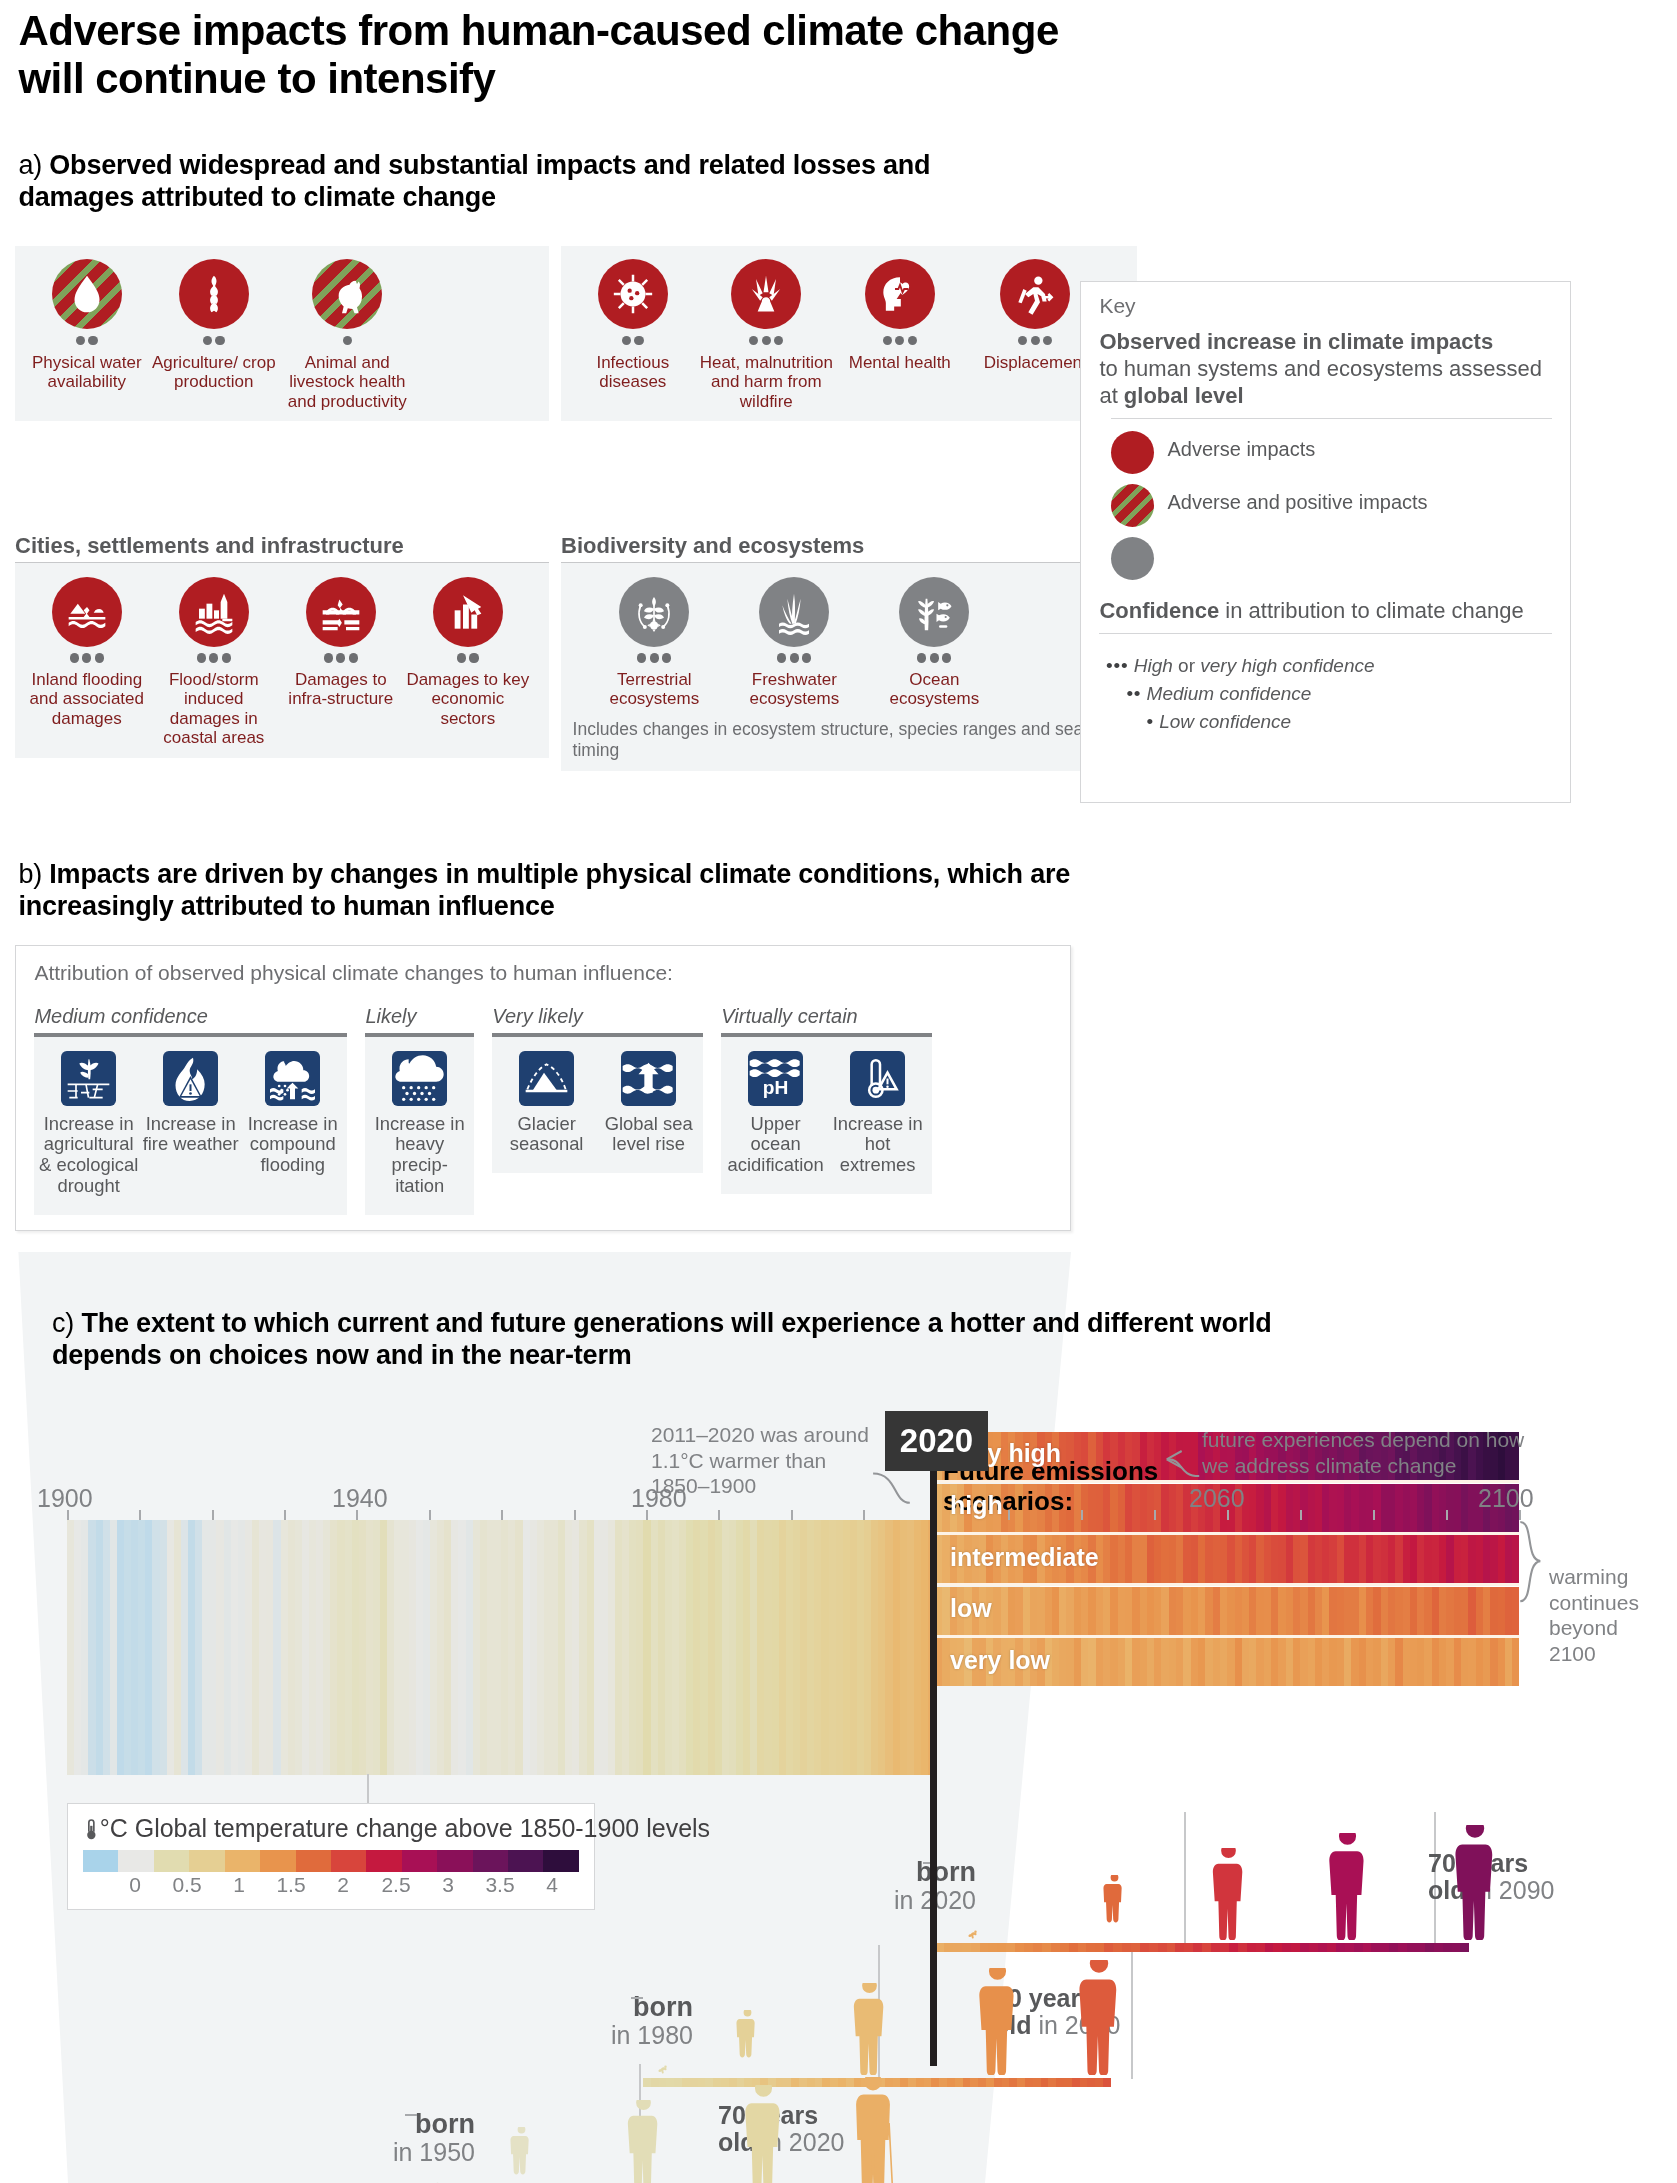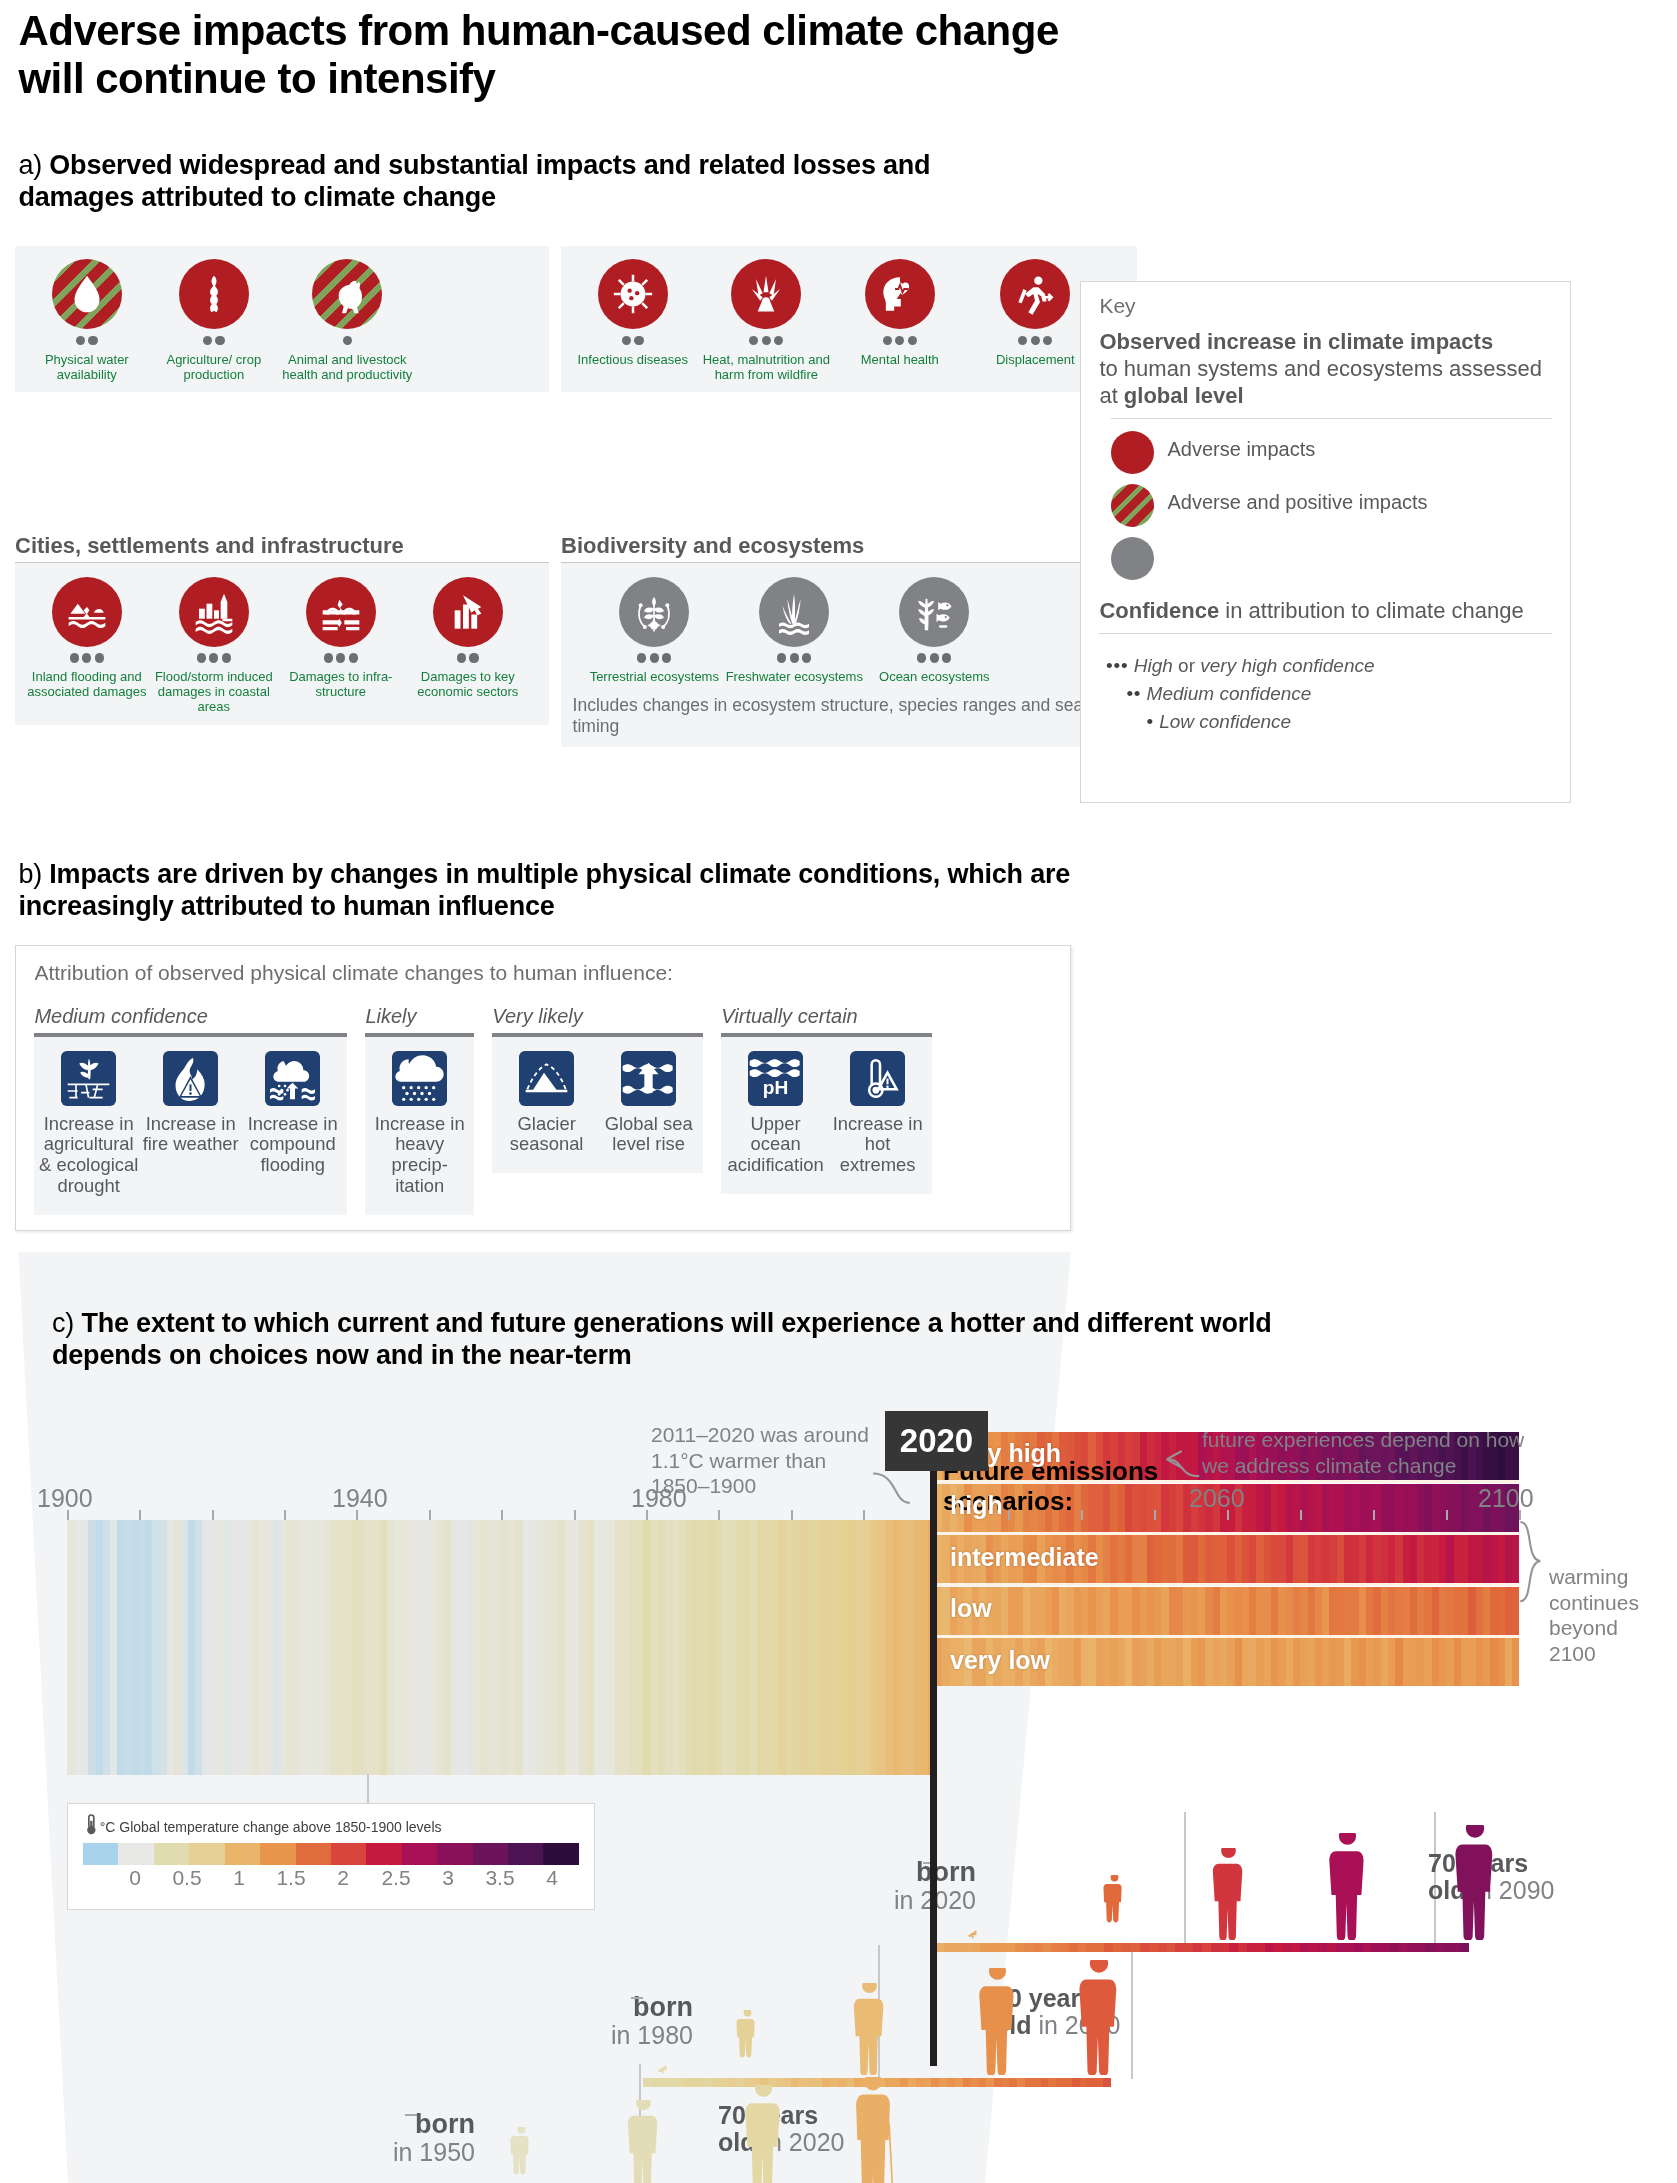--- a/index.html
+++ b/index.html
@@ -49,21 +49,21 @@
         #b01d22 0px, #b01d22 11px,
         #7fa35a 11px, #7fa35a 17.5px);
   }
   .circ svg { position: absolute; left: 0; top: 0; width: 70px; height: 70px; }
   .dots { height: 11.7px; margin-bottom: 5px; line-height: 0; }
   .dots i {
     display: inline-block; width: 9.2px; height: 9.2px; border-radius: 50%;
     background: #6d6e71; margin: 0 1.7px;
   }
   .icon-label {
-    font-size: 13px; line-height: 1.14; color: #15803d;
+    font-size: 17px; line-height: 1.14; color: #7f1d1d;
   }
   .cat-note { font-size: 17.5px; line-height: 1.2; color: #6d6e71; margin-top: 10px; padding-left:3.3px;}
 
   #catA1 { position: absolute; left: 15px; top: 246px; width: 534px; }
   #catA2 { position: absolute; left: 561px; top: 246px; width: 576px; }
   #catA3 { position: absolute; left: 15px; top: 533px; width: 534px; }
   #catA4 { position: absolute; left: 561px; top: 533px; width: 576px; }
 
   
   #keybox {
@@ -165,21 +165,21 @@
   #futHead {
     position: absolute; left: 943px; top: 1457px; width: 276px;
     font-size: 26px; font-weight: 700; color: #000; line-height: 1.15;
   }
 
   
   #tlegend {
     position: absolute; left: 67px; top: 1803px; width: 528px; height: 107px;
     background: #fff; border: 0.8px solid #d5d6d8; padding: 10px 15px; z-index: 5;
   }
-  #tlegend .t-title { font-size: 14px; color: #414042; white-space: nowrap; }
+  #tlegend .t-title { font-size: 25px; color: #414042; white-space: nowrap; }
   #tbar { margin-top: 6.7px; height: 22px; width: 496px; display: flex; }
   #tbar span { flex: 1 1 0; height: 22px; }
   #tticks { position: relative; height: 25px; width: 496px; margin-top: 1.7px; }
   #tticks b {
     position: absolute; top: 0; font-size: 21px; font-weight: 400;
     color: #808285; transform: translateX(-50%);
   }
   #tleg-stem { position: absolute; left: 367px; top: 1774px; width: 1.7px; height: 30px; background: #c7c8ca; z-index: 4; }
 
   

